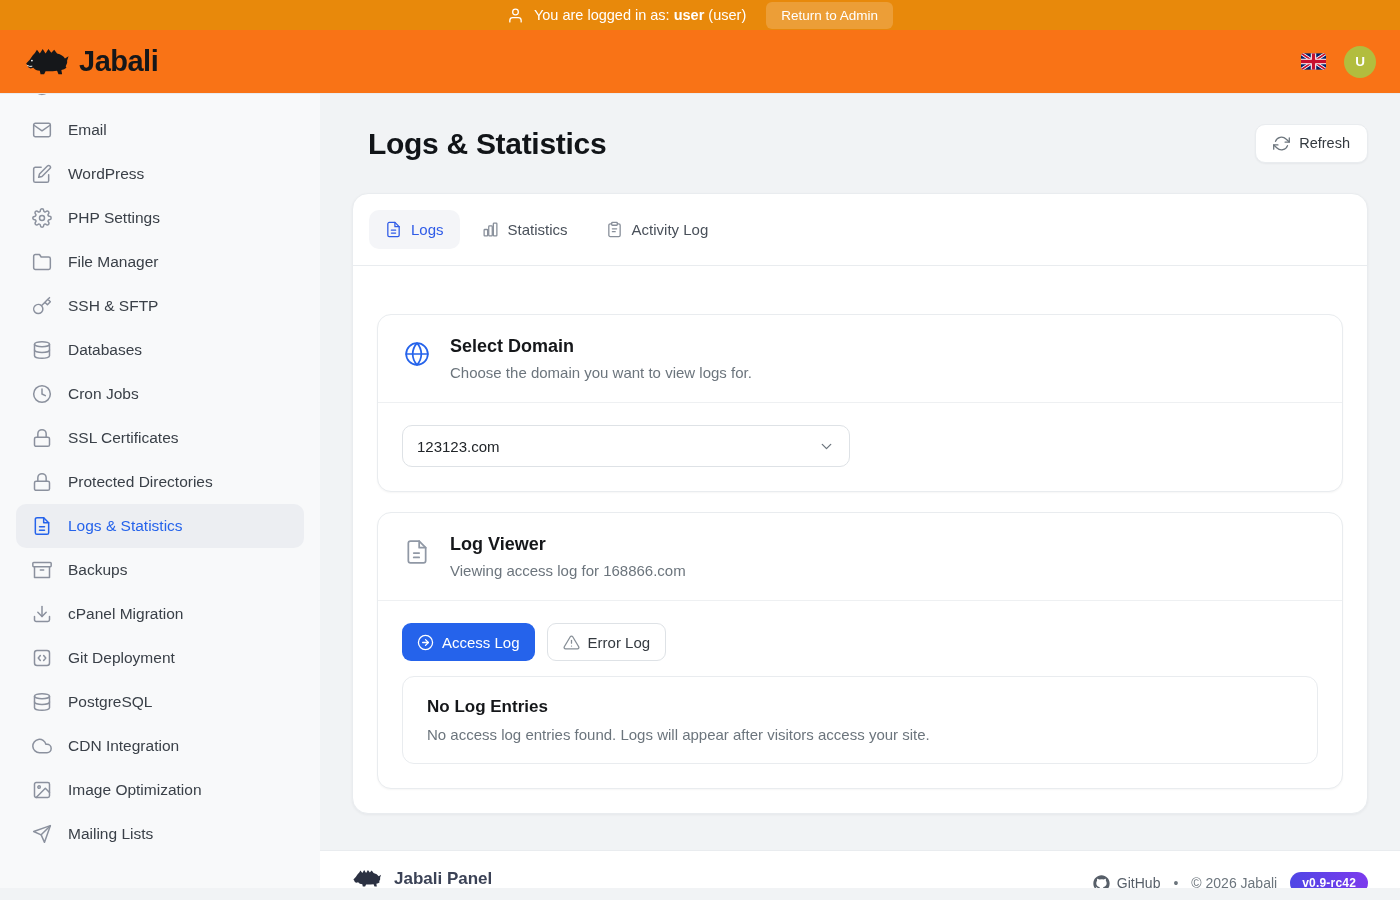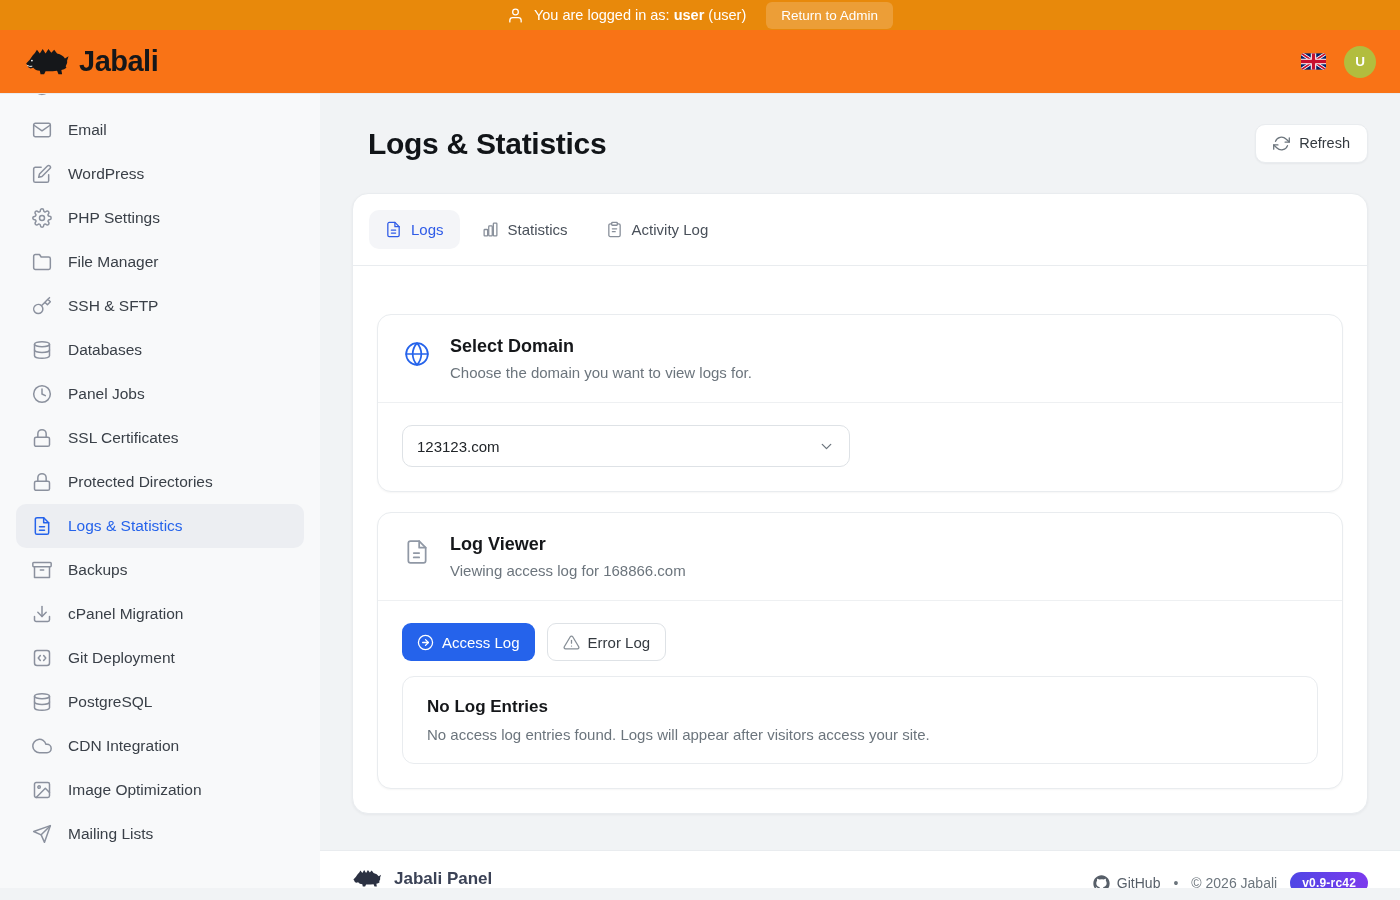--- a/index.html
+++ b/index.html
@@ -206,21 +206,21 @@
         </span>
       <span>Databases</span>
     </div>
     <div class="nav-item">
       <span class="nico">
           <svg class="ic" viewBox="0 0 24 24">
             <circle cx="12" cy="12" r="10"></circle>
             <polyline points="12 6 12 12 16 14"></polyline>
           </svg>
         </span>
-      <span>Panel Jobs</span>
+      <span>Cron Jobs</span>
     </div>
     <div class="nav-item">
       <span class="nico">
           <svg class="ic" viewBox="0 0 24 24">
             <rect x="3" y="11" width="18" height="11" rx="2"></rect>
             <path d="M7 11V7a5 5 0 0 1 10 0v4"></path>
           </svg>
         </span>
       <span>SSL Certificates</span>
     </div>

